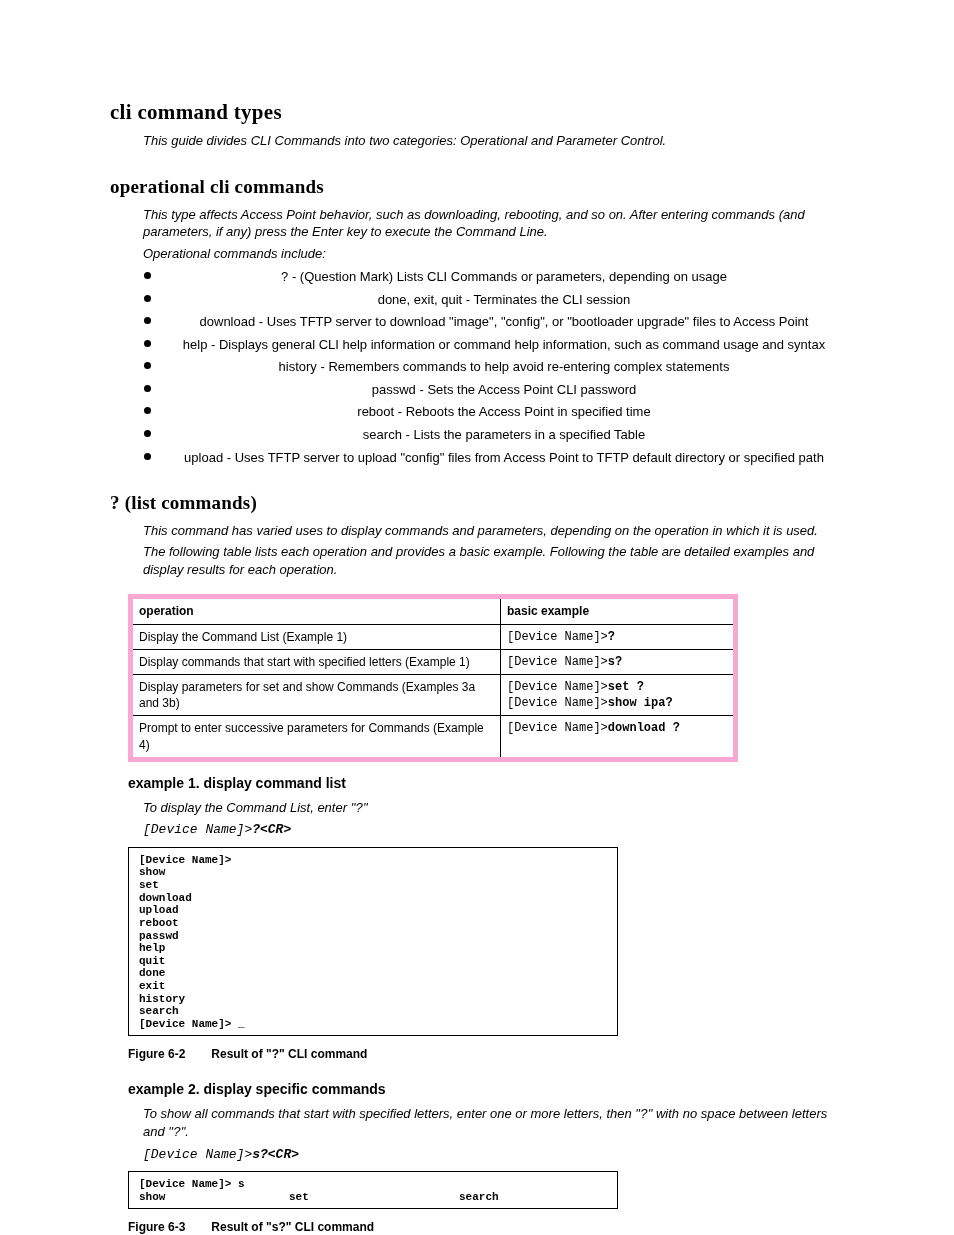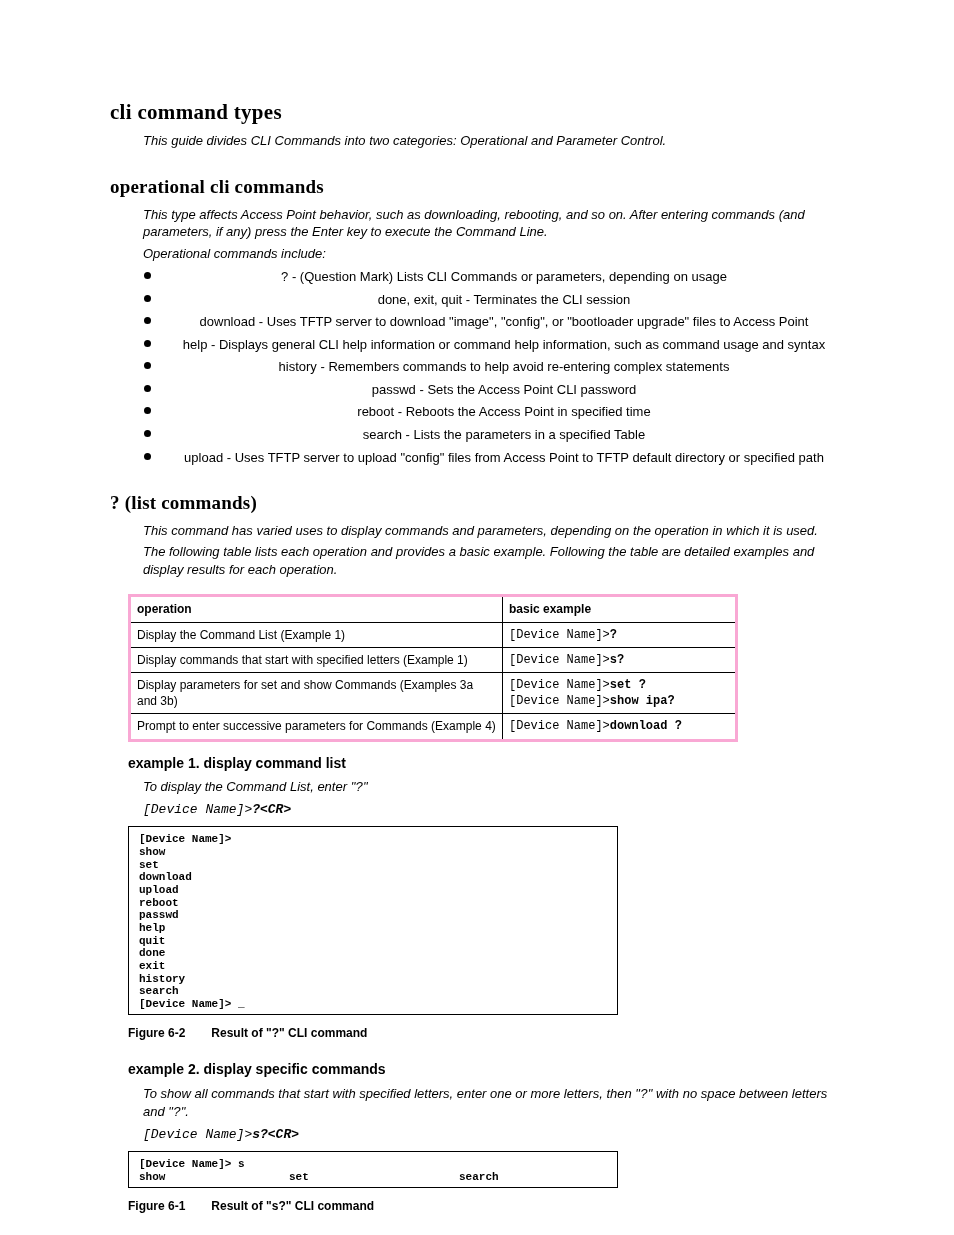--- a/index.html
+++ b/index.html
@@ -63,21 +63,21 @@
     width: 7px;
     height: 7px;
     background: #000;
     border-radius: 50%;
   }
   table.optable {
     border-collapse: collapse;
     margin: 16px 0 0 0;
     width: 610px;
     font-size: 12px;
-    border: 3px solid #f9a8d4;
+    border: 5px solid #f9a8d4;
   }
   table.optable th, table.optable td {
     border: 1px solid #000;
     padding: 4px 6px;
     text-align: left;
     vertical-align: top;
   }
   table.optable th {
     font-weight: bold;
   }
@@ -212,18 +212,18 @@
 
     <div class="term-box cols">
       <div>[Device Name]&gt; s</div>
       <div class="row">
         <span class="c1">show</span>
         <span class="c2">set</span>
         <span class="c3">search</span>
       </div>
     </div>
     <div class="fig-cap">
-      <span>Figure 6-1</span><span class="gap"></span><span>Result of "s?" CLI command</span>
+      <span>Figure 6-3</span><span class="gap"></span><span>Result of "s?" CLI command</span>
     </div>
 
   </div>
 
 </div>
 
 </body></html>

